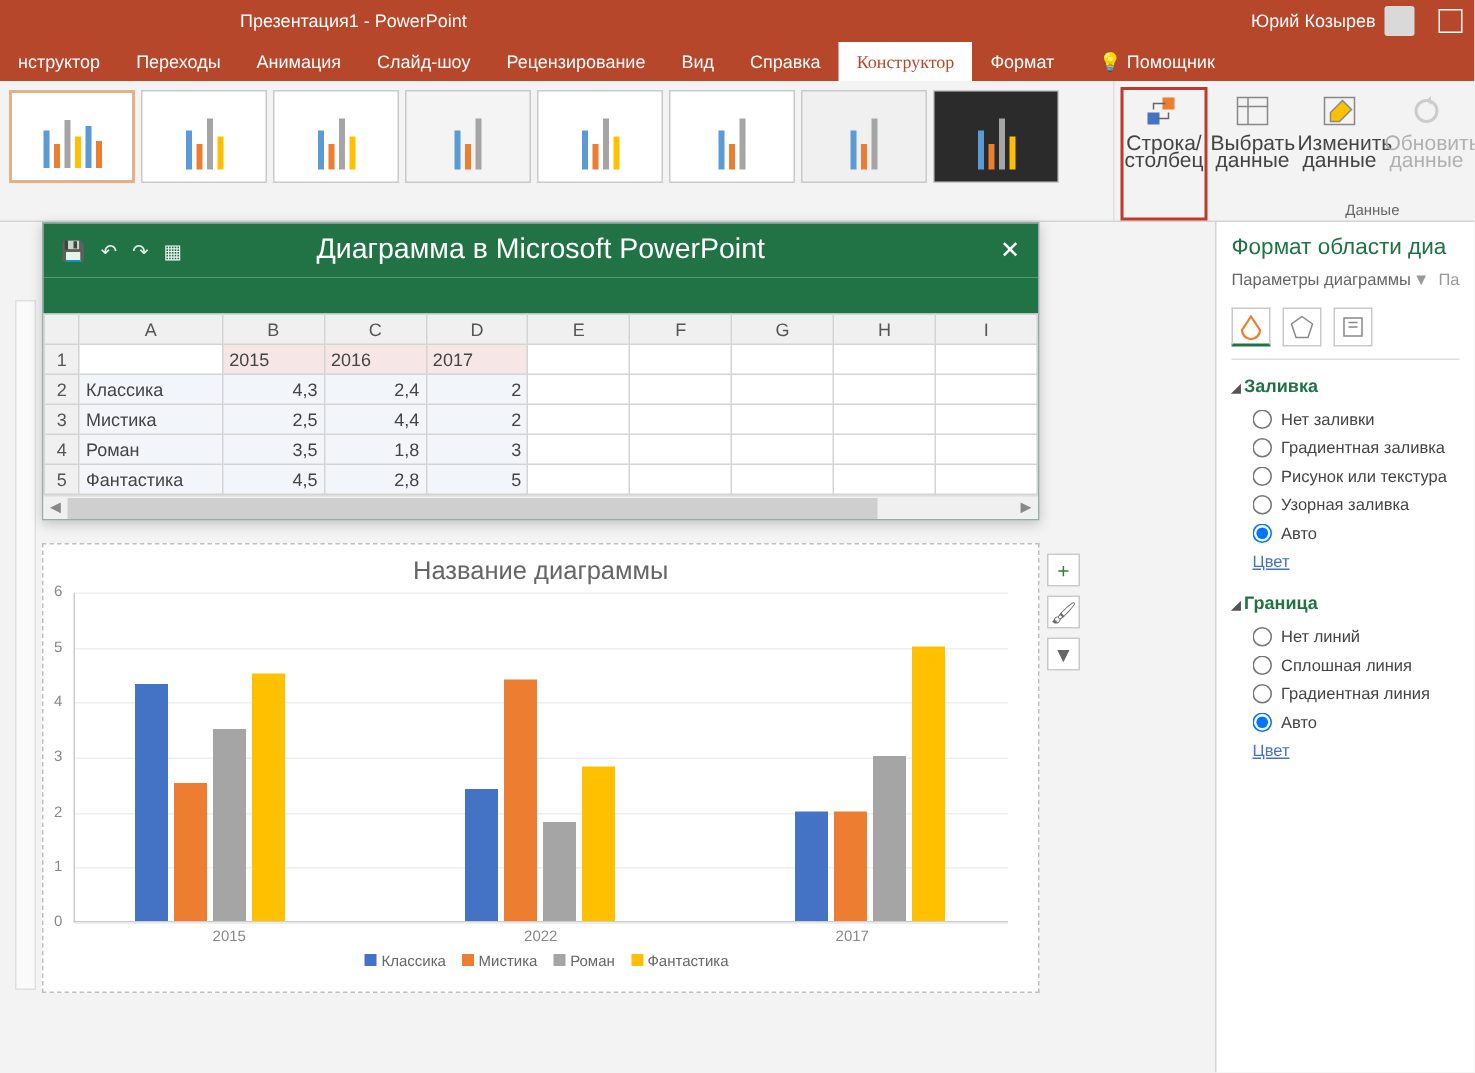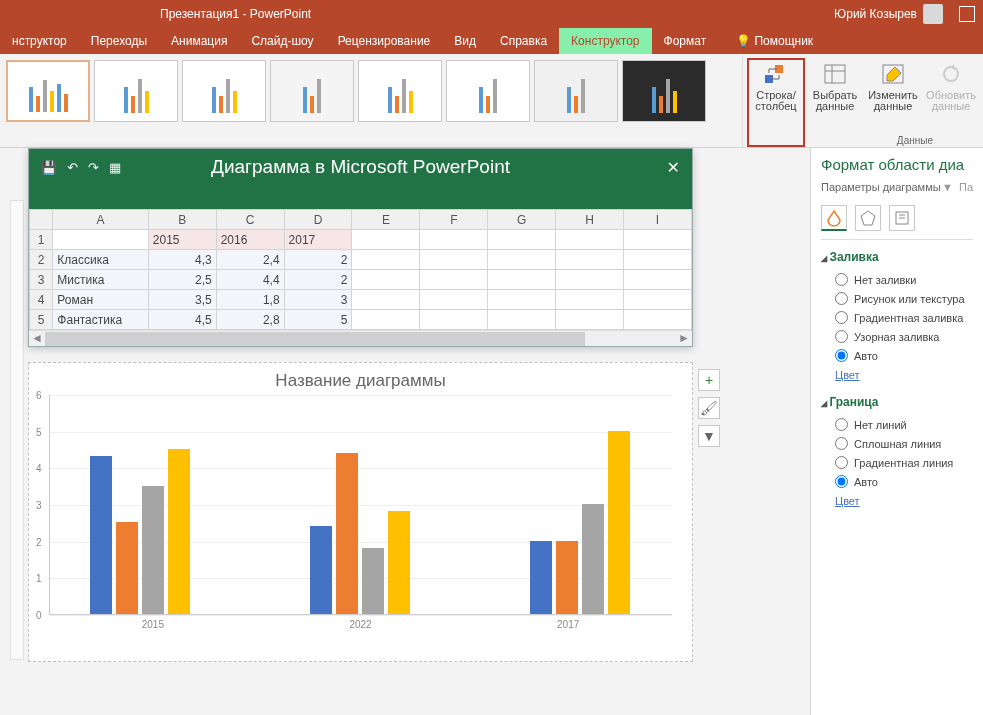--- a/index.html
+++ b/index.html
@@ -9,33 +9,33 @@
 .titlebar { height:28px; background:#b7472a; display:flex; align-items:center; color:#fff; position:relative; }
 .titlebar .doc-title { position:absolute; left:160px; font-size:12px; }
 .titlebar .context-tab { position:absolute; right:285px; top:0; height:28px; background:#a43e25; padding:0 10px; line-height:28px; font-size:11px; }
 .titlebar .user { position:absolute; right:40px; display:flex; align-items:center; gap:6px; font-size:12px; }
 .titlebar .user .avatar { width:20px; height:20px; background:#d9d9d9; border-radius:2px; }
 .titlebar .win-icon { position:absolute; right:8px; width:16px; height:16px; border:1px solid #fff; }
 
 
 .ribbon-tabs { height:26px; background:#b7472a; display:flex; color:#fff; font-size:12px; }
 .ribbon-tabs .tab { padding:0 12px; line-height:26px; cursor:pointer; }
-.ribbon-tabs .tab.active-ctx { background:#86efac; color:#b7472a; }
+.ribbon-tabs .tab.active-ctx { background:#ffffff; color:#b7472a;font-family:Liberation Serif, serif; }
 .ribbon-tabs .tab.format { color:#fff; }
 .ribbon-tabs .bulb { margin-left:6px; }
 
 
 .ribbon { background:#f3f3f3; border-bottom:1px solid #d4d4d4; display:flex; height:94px; }
 .chart-styles { display:flex; gap:4px; padding:6px 4px 4px 6px; flex:0 0 auto; }
 .style-thumb { width:84px; height:62px; border:1px solid #c9c9c9; background:#fff; display:flex; align-items:flex-end; justify-content:center; gap:3px; padding:4px 6px 8px; cursor:pointer; position:relative; }
 .style-thumb.sel { border:2px solid #e3b28b; }
 .style-thumb .b { width:4px; background:#5b9bd5; }
 .style-thumb.dark { background:#2b2b2b; }
 .ribbon-data { display:flex; margin-left:auto; padding:4px 4px 0; gap:2px; border-left:1px solid #e0e0e0; }
-.ribbon-btn { width:56px; text-align:center; font-size:11px; line-height:11px; padding-top:4px; cursor:pointer; color:#444; }
+.ribbon-btn { width:56px; text-align:center; font-size:14px; line-height:11px; padding-top:4px; cursor:pointer; color:#444; }
 .ribbon-btn.highlighted { border:2px solid #c0392b; padding-top:2px; width:58px; }
 .ribbon-btn .ico { width:28px; height:24px; margin:0 auto 4px; display:flex; align-items:center; justify-content:center; }
 .ribbon-btn.disabled { color:#b0b0b0; }
 .ribbon-group-label { position:absolute; bottom:1px; right:50px; font-size:10px; color:#666; }
 
 
 .excel { position:absolute; left:28px; top:148px; width:665px; background:#fff; border:1px solid #9aa; box-shadow:0 2px 8px rgba(0,0,0,.2); z-index:5; }
 .excel-titlebar { height:36px; background:#217346; color:#fff; display:flex; align-items:center; position:relative; }
 .excel-titlebar .qat { display:flex; gap:10px; padding-left:12px; }
 .excel-titlebar .qat span { opacity:.9; font-size:13px; }
@@ -352,20 +352,26 @@
         <div class="bar cls-1" style="height: 73.3333px;"></div>
         <div class="bar cls-2" style="height: 110px;"></div>
         <div class="bar cls-3" style="height: 183.333px;"></div>
       </div>
     </div>
   <div class="chart-xlabels">
     <span>2015</span>
     <span>2022</span>
     <span>2017</span>
   </div>
+  <div class="chart-legend">
+    <span class="swatch cls-0"></span><span>Классика</span>
+    <span class="swatch cls-1"></span><span>Мистика</span>
+    <span class="swatch cls-2"></span><span>Роман</span>
+    <span class="swatch cls-3"></span><span>Фантастика</span>
+  </div>
   <div class="chart-side-btns">
     <div class="sbtn">+</div>
     <div class="sbtn" style="color:#666">🖌</div>
     <div class="sbtn" style="color:#666">▼</div>
   </div>
 </div>
 
 <div class="format-pane">
   <h3>Формат области диа</h3>
   <div class="sub">
@@ -391,25 +397,25 @@
       </div>
   </div>
 
   <div class="section-h">Заливка</div>
   <label class="radio">
       <input type="radio" name="fill" style="">
       <span>Нет заливки</span>
     </label>
   <label class="radio">
       <input type="radio" name="fill" style="">
+      <span>Градиентная заливка</span>
+    </label>
+  <label class="radio">
+      <input type="radio" name="fill" style="">
       <span>Рисунок или текстура</span>
-    </label>
-  <label class="radio">
-      <input type="radio" name="fill" style="">
-      <span>Градиентная заливка</span>
     </label>
   <label class="radio">
       <input type="radio" name="fill" style="">
       <span>Узорная заливка</span>
     </label>
   <label class="radio">
       <input type="radio" name="fill" checked="" style="">
       <span>Авто</span>
     </label>
   <div class="colorlink">Цвет</div>

